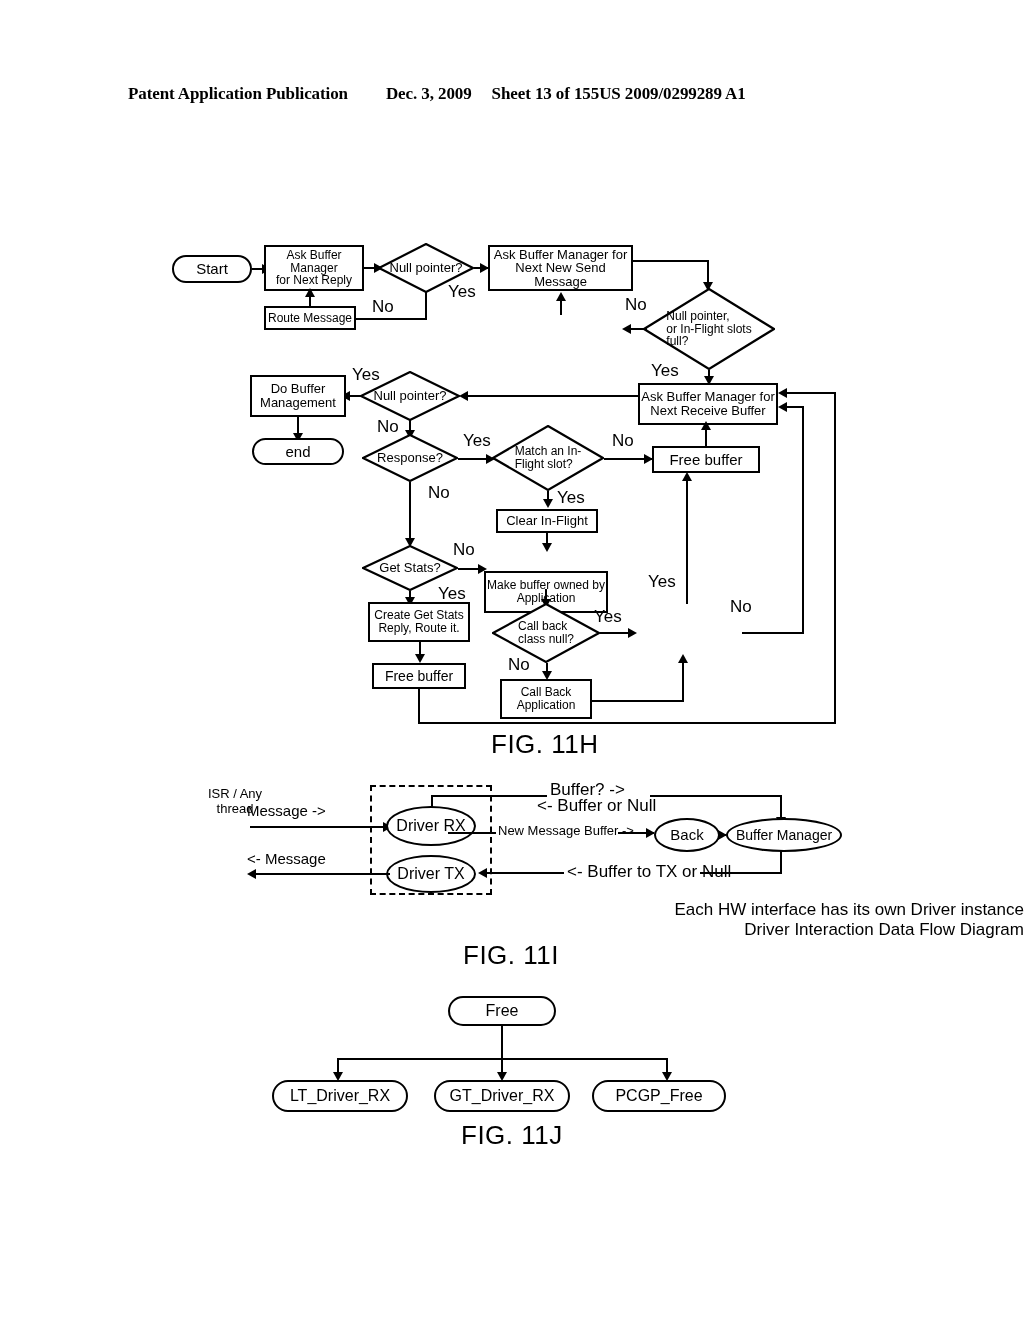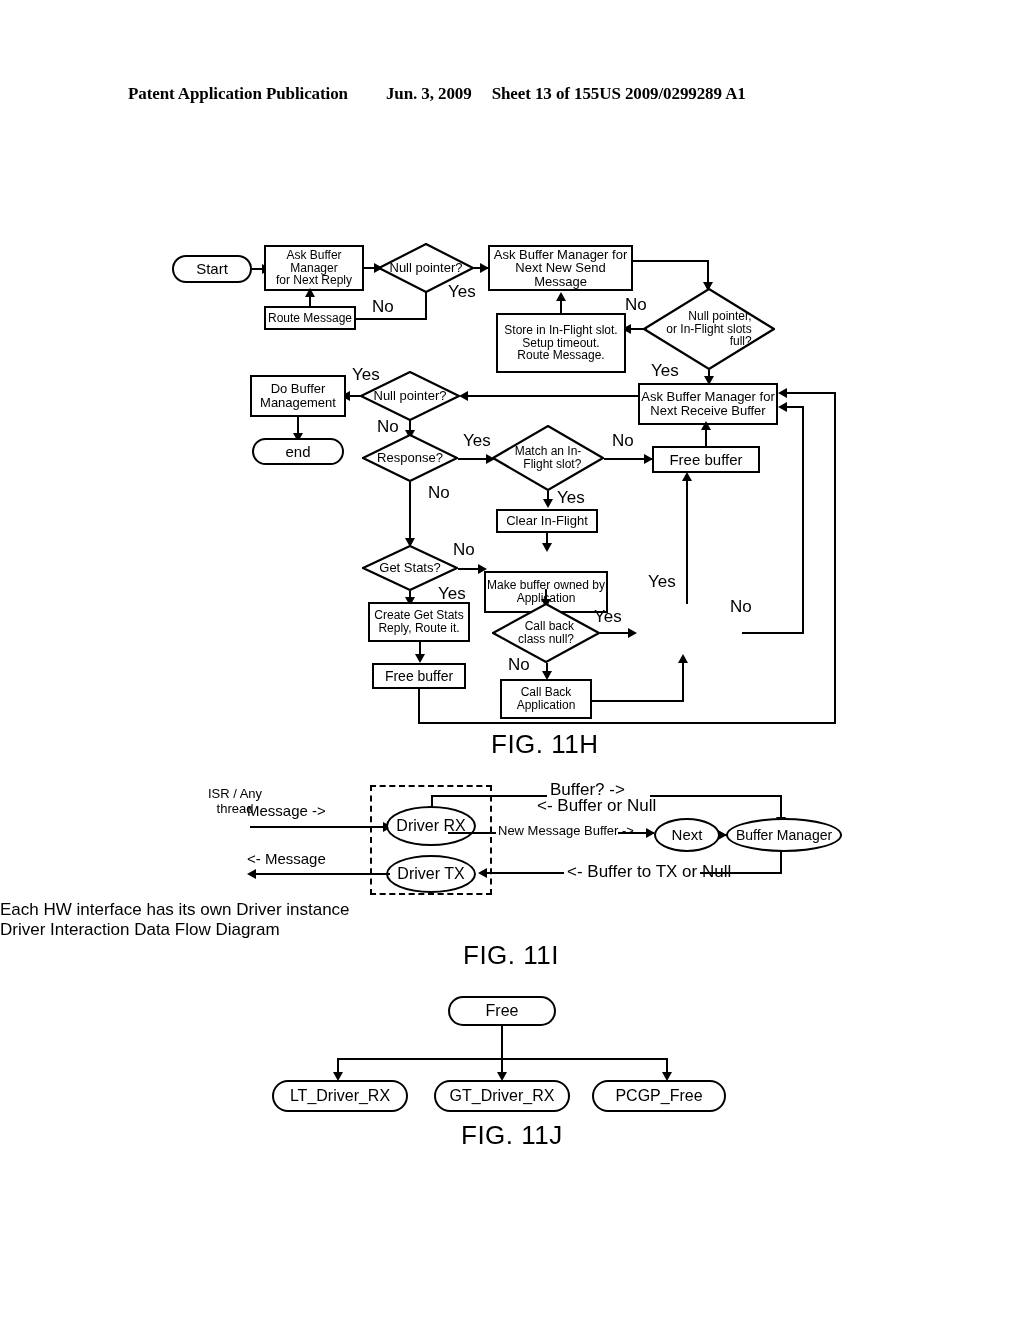--- a/index.html
+++ b/index.html
@@ -76,21 +76,21 @@
     left: 0; top: 0;
     width: 100%; height: 100%;
   }
   .dia .dlabel {
     position: absolute;
     left: 0; top: 0;
     width: 100%; height: 100%;
     display: flex;
     align-items: center;
     justify-content: center;
-    text-align: right;
+    text-align: left;
     line-height: 1.05;
     font-family: "Liberation Sans", sans-serif;
     color: #000;
   }
 
   
   .ln {
     position: absolute;
     background: #000;
   }
@@ -122,21 +122,21 @@
     letter-spacing: 0.5px;
     color: #000;
     white-space: nowrap;
   }
   .subcap {
     position: absolute;
     font-family: "Liberation Sans", sans-serif;
     font-size: 17px;
     color: #000;
     white-space: nowrap;
-    text-align: left;
+    text-align: right;
   }
 
   .dashbox {
     position: absolute;
     border: 2px dashed #000;
     box-sizing: border-box;
     background: transparent;
   }
 
   .plainlab {
@@ -148,21 +148,21 @@
     line-height: 1.15;
   }
 </style>
 </head>
 <body>
 
 <div id="page">
 
   <div class="pub-header">
     <span class="h-title">Patent Application Publication</span>
-    <span class="h-date">Jun. 3, 2009</span>
+    <span class="h-date">Dec. 3, 2009</span>
     <span class="h-sheet">Sheet 13 of 155</span>
     <span class="h-num">US 2009/0299289 A1</span>
   </div>
 
   <div class="fig" id="fig11h" style="left:0;top:0;width:1024px;height:780px;">
 
     <div class="node cap" style="left:172px;top:255px;width:80px;height:28px;font-size:15px;">
       <span>Start</span>
     </div>
 
@@ -215,25 +215,20 @@
       </svg>
       <div class="dlabel" style="font-size:12px;white-space:pre-line;">Null pointer,
 or In-Flight slots
 full?</div>
     </div>
 
     <div class="ln h" style="left:627px;top:328px;width:20px;"></div>
     <div class="arw l" style="left:622px;top:324px;"></div>
     <div class="elab" style="left:625px;top:296px;">No</div>
 
-    <div class="node sq" style="left:496px;top:313px;width:130px;height:60px;font-size:12px;">
-      <span style="white-space:pre-line;">Store in In-Flight slot.
-Setup timeout.
-Route Message.</span>
-    </div>
 
     <div class="ln v" style="left:560px;top:298px;height:17px;"></div>
     <div class="arw u" style="left:556px;top:292px;"></div>
 
     <div class="elab" style="left:651px;top:362px;">Yes</div>
     <div class="ln v" style="left:708px;top:370px;height:10px;"></div>
     <div class="arw d" style="left:704px;top:376px;"></div>
 
     <div class="node sq" style="left:638px;top:383px;width:140px;height:42px;font-size:13px;">
       <span style="white-space:pre-line;">Ask Buffer Manager for
@@ -426,21 +421,21 @@
     <div class="arw d" style="left:776px;top:817px;"></div>
 
     <div class="elab" style="left:537px;top:797px;font-size:17px;">&lt;- Buffer or Null</div>
 
     <div class="ln h" style="left:448px;top:832px;width:48px;"></div>
     <div class="elab" style="left:498px;top:824px;font-size:13px;">New Message Buffer -&gt;</div>
     <div class="ln h" style="left:618px;top:832px;width:36px;"></div>
     <div class="arw r" style="left:646px;top:828px;"></div>
 
     <div class="node ell" style="left:654px;top:818px;width:66px;height:34px;font-size:15px;">
-      <span>Next</span>
+      <span>Back</span>
     </div>
     <div class="ln h" style="left:718px;top:834px;width:8px;"></div>
     <div class="arw r" style="left:718px;top:830px;"></div>
 
     <div class="node ell" style="left:726px;top:818px;width:116px;height:34px;font-size:14px;">
       <span>Buffer Manager</span>
     </div>
 
     <div class="ln v" style="left:780px;top:850px;height:24px;"></div>
     <div class="ln h" style="left:700px;top:872px;width:82px;"></div>

